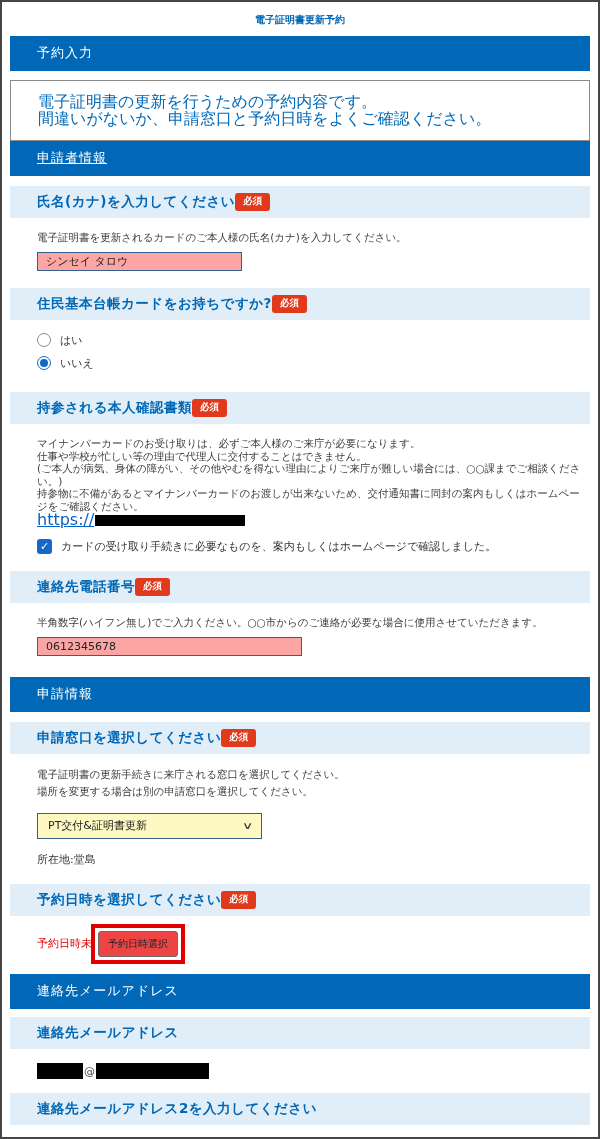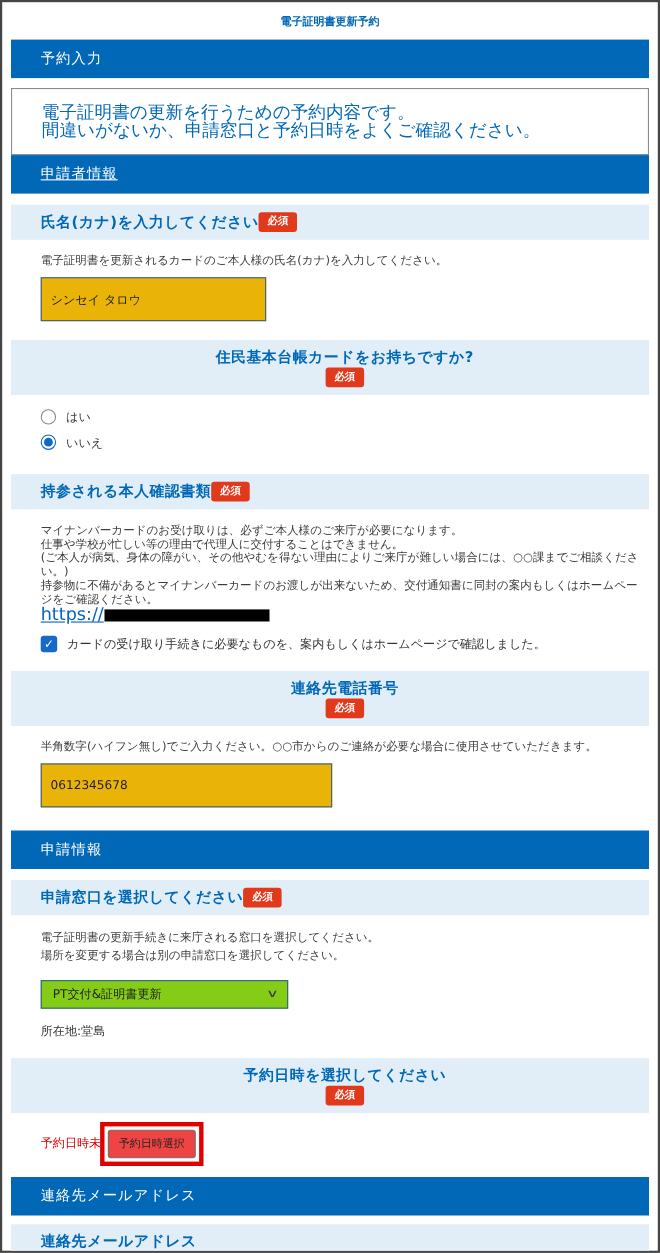--- a/index.html
+++ b/index.html
@@ -21,45 +21,45 @@
     background:#e1eef8; padding:7px 0 7px 27px; display:flex; align-items:center; 
   }
   .qheading .qtext { color:#0068b7; font-size:13.5px; font-weight:bold; letter-spacing:0.5px; }
   .req {
     background:#e0391b; color:#fff; font-size:9.5px; font-weight:bold;
     padding:2px 8px 3px; border-radius:3px;
   }
   .help { color:#3c3c3c; font-size:10.5px; margin:13px 0 0 27px; line-height:12px; }
   .help2 { color:#3c3c3c; font-size:10.5px; margin:12px 0 0 27px; line-height:17px; }
   .text-input {
-    display:block; border:1px solid #34608d; height:40px; margin:9px 0 0 27px;
-    font-size:11px; padding:0 8px; color:#222; background:#eab308;
+    display:block; border:1px solid #34608d; height:19px; margin:9px 0 0 27px;
+    font-size:11px; padding:0 8px; color:#222; background:#fca5a5;
     font-family:"DejaVu Sans","Liberation Sans",sans-serif;
   }
   .w-name { width:205px; }
   .w-phone { width:265px; }
   .radio-group { margin:12px 0 0 27px; }
   .radio-row { display:flex; align-items:center; gap:9px; font-size:11px; color:#333; margin-bottom:7px; height:16px; cursor:default; }
   .radio-circle { width:14px; height:14px; border-radius:50%; border:1px solid #8a8a8a; background:#fff; position:relative; flex:none; }
   .radio-circle.on { border:1px solid #1168c5; }
   .radio-circle.on::after { content:""; position:absolute; left:2px; top:2px; right:2px; bottom:2px; border-radius:50%; background:#1168c5; }
   .para { margin:13px 0 0 27px; font-size:10.5px; line-height:12.5px; color:#3c3c3c; }
   .link-line { color:#0563c1; text-decoration:underline; font-size:16px; margin-top:2px; display:flex; align-items:center; }
   .redact-url { display:inline-block; width:150px; height:11px; background:#000; margin-left:1px; }
   .check-row { margin:12px 0 0 27px; display:flex; gap:9px; align-items:center; font-size:11px; color:#333; }
   .checkbox {
     width:15px; height:15px; background:#1668c9; border-radius:3px; color:#fff;
     font-size:11px; line-height:15px; text-align:center; flex:none;
   }
-  .mt17 { margin-top:17px;flex-direction:column; } .mt21 { margin-top:21px; } .mt10 { margin-top:10px; }
+  .mt17 { margin-top:17px; } .mt21 { margin-top:21px; } .mt10 { margin-top:10px; }
   .mt11 { margin-top:0;text-decoration:underline; } .mt13 { margin-top:13px; } .mt8 { margin-top:8px; }
   .select-box {
     margin:13px 0 0 27px; width:225px; height:26px; border:1px solid #34608d;
     display:flex; align-items:center; justify-content:space-between; padding:0 10px;
-    font-size:11px; color:#222; background:#84cc16; cursor:default;
+    font-size:11px; color:#222; background:#fef9c3; cursor:default;
   }
   .chevron { color:#3c3c3c; font-size:10px; transform:scaleX(1.6); }
   .location { margin:13px 0 0 27px; font-size:11px; color:#333; }
   .status-row { margin:6px 0 0 27px; display:flex; align-items:center; height:44px; }
   .status-text { color:#e00000; font-size:11px; white-space:nowrap; }
   .annotation {
     border:4px solid #e00000; background:#fff; padding:3px; margin-left:-12px;
     position:relative; z-index:2; display:inline-block;
   }
   .datetime-button {

